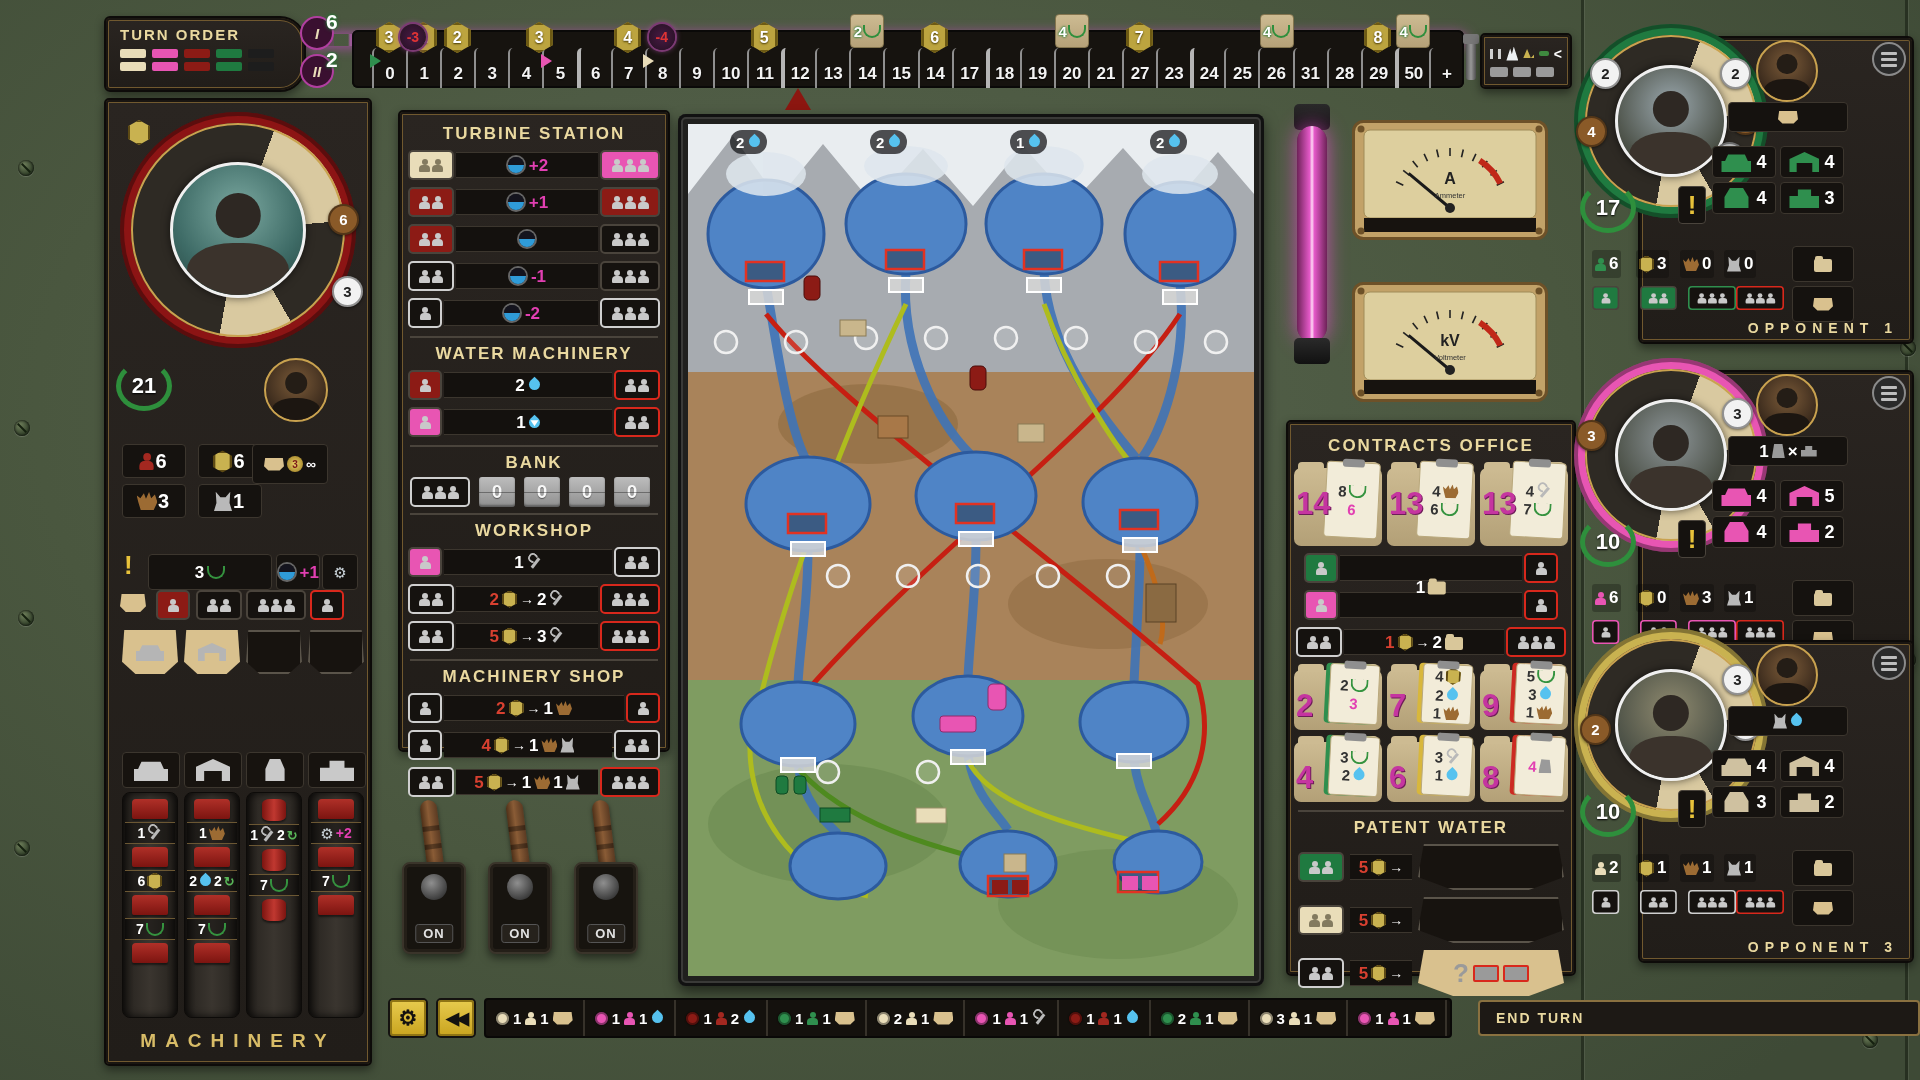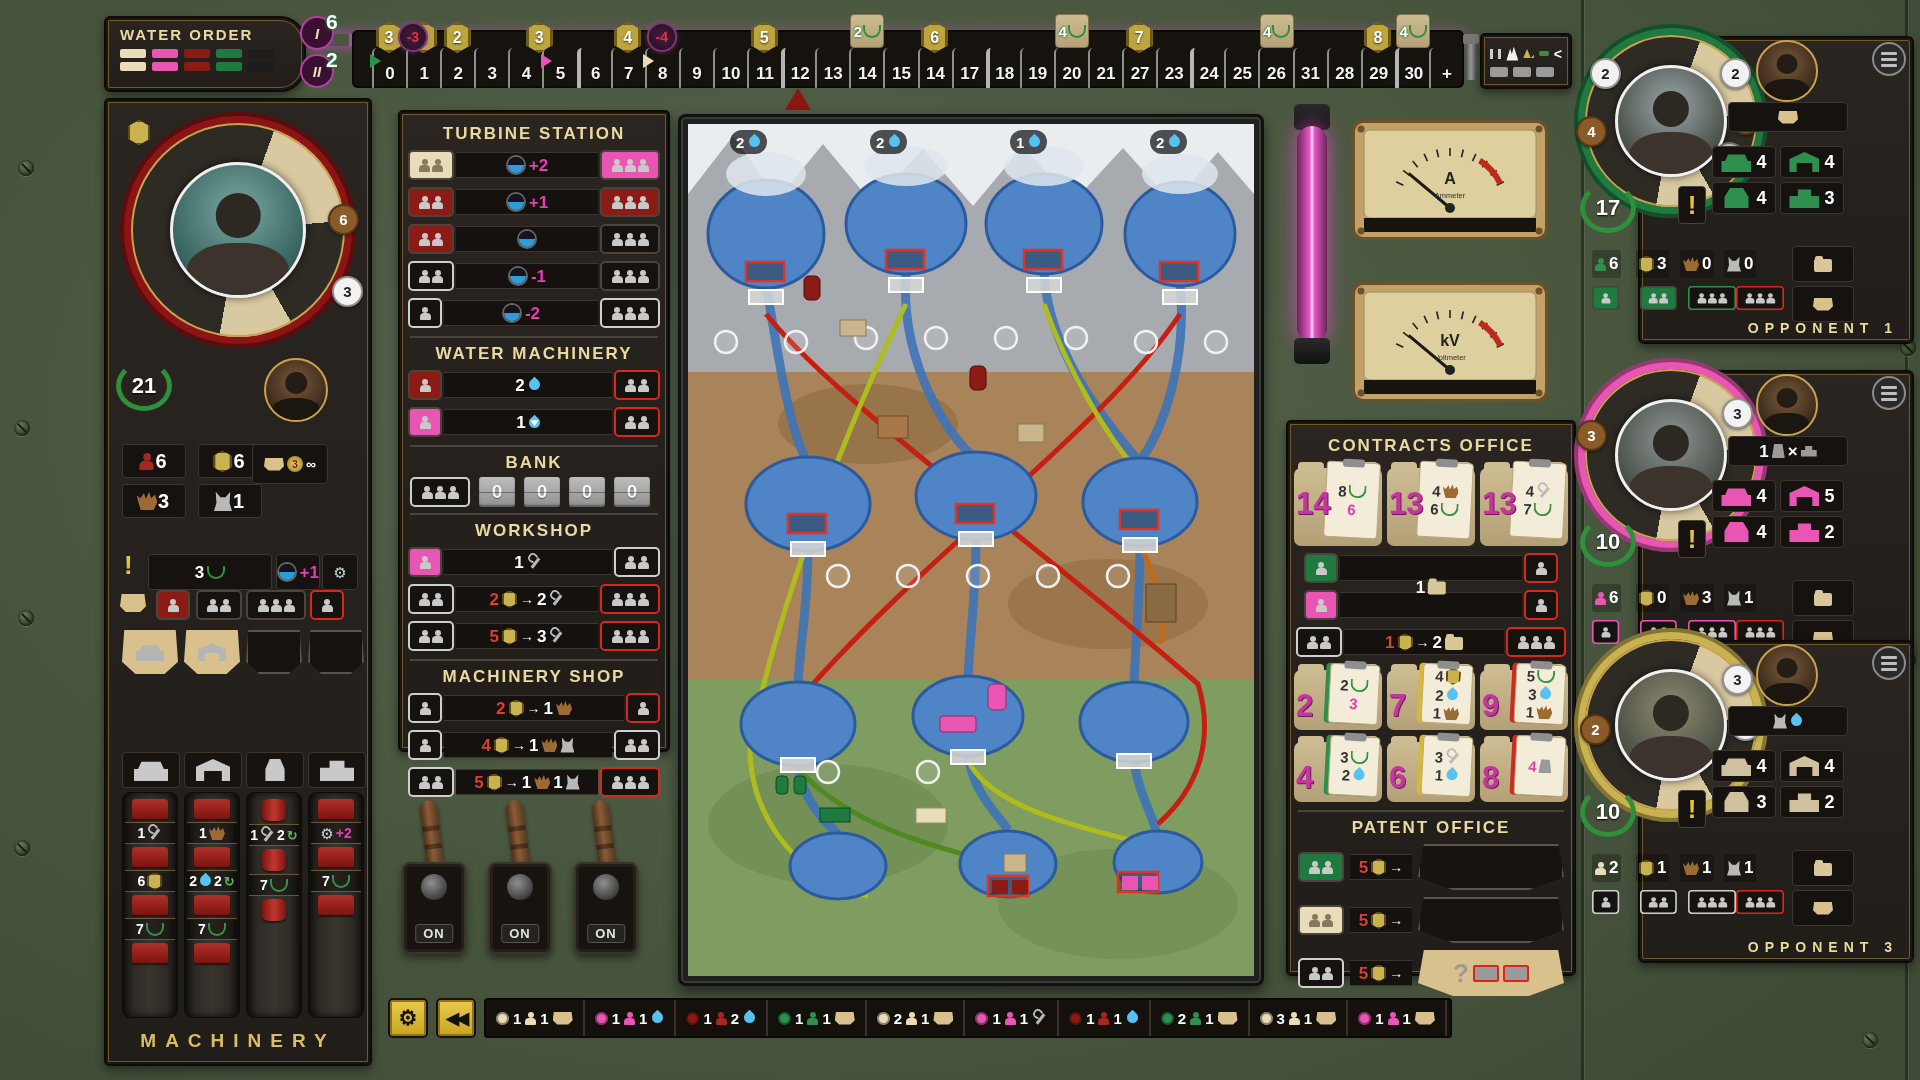--- a/index.html
+++ b/index.html
@@ -268,21 +268,21 @@
       <div class="track-cell">20</div>
       <div class="track-cell">21</div>
       <div class="track-cell">27</div>
       <div class="track-cell">23</div>
       <div class="track-cell gsep">24</div>
       <div class="track-cell">25</div>
       <div class="track-cell">26</div>
       <div class="track-cell">31</div>
       <div class="track-cell">28</div>
       <div class="track-cell">29</div>
-      <div class="track-cell gsep">30</div>
+      <div class="track-cell gsep">50</div>
       <div class="track-cell">+</div>
     </div>
   <div id="track-badges">
       <div class="hexbadge" style="left: 375.55px; top: 22px;">3</div>
       <div class="hexbadge" style="left: 409.65px; top: 22px;">1</div>
       <div class="hexbadge" style="left: 443.75px; top: 22px;">2</div>
       <div class="hexbadge" style="left: 525.59px; top: 22px;">3</div>
       <div class="hexbadge" style="left: 614.25px; top: 22px;">4</div>
       <div class="hexbadge" style="left: 750.65px; top: 22px;">5</div>
       <div class="hexbadge" style="left: 921.15px; top: 22px;">6</div>
@@ -305,21 +305,21 @@
       <div class="tilebadge" style="left: 1396.05px; top: 14px;">
         <span>4</span>
         <span class="ic ic-laurel"></span>
       </div>
       <div class="tri-marker" style="border-left: 11px solid rgb(47, 143, 78); left: 370px; top: 54px;"></div>
       <div class="tri-marker" style="border-left: 11px solid rgb(232, 85, 179); left: 540.5px; top: 54px;"></div>
       <div class="tri-marker" style="border-left: 11px solid rgb(233, 221, 185); left: 642.8px; top: 54px;"></div>
       <div class="tri-big" style="left: 785.25px; top: 88px;"></div>
     </div>
   <div class="panel" id="turn-order">
-    <div class="deco t">WATER ORDER</div>
+    <div class="deco t">TURN ORDER</div>
     <div id="to-tokens">
         <span class="to-token" style="color: rgb(233, 221, 185);"></span>
         <span class="to-token" style="color: rgb(232, 85, 179);"></span>
         <span class="to-token" style="color: rgb(140, 27, 21);"></span>
         <span class="to-token" style="color: rgb(31, 122, 64);"></span>
         <span class="to-token" style="color: rgb(29, 29, 29);"></span>
       </div>
   </div>
   <div id="round-markers">
       <div class="round-marker">
@@ -1153,21 +1153,21 @@
           <div class="c-card">
             <div class="ln">
               <span class="tk tk-m">4</span>
               <span class="ic ic-conduit"></span>
             </div>
             <div class="c-clip"></div>
           </div>
         </div>
       </div>
     <div class="sec-div"></div>
-    <div class="sec-title">PATENT OFFICE</div>
+    <div class="sec-title">PATENT WATER</div>
     <div id="po-rows">
         <div class="po-row">
           <div class="slot m2 green">
             <span class="mp"></span>
             <span class="mp"></span>
           </div>
           <div class="abar" style="max-width: 70px;">
             <span class="tk tk-r">5</span>
             <span class="ic ic-hex"></span>
             <span class="ic ic-arrow">→</span>
@@ -1554,14 +1554,15 @@
         <div class="log-entry">
           <span class="log-dot" style="background: rgb(232, 85, 179);"></span>
           <span class="tk tk-w">1</span>
           <span class="mp mp-pink"></span>
           <span class="tk tk-w">1</span>
           <span class="ic ic-segment"></span>
         </div>
       </div>
     <div style="width:118px"></div>
   </div>
+  <div id="end-turn" style="position:absolute;left:1478px;top:1000px">END TURN</div>
 
 </div>
 
 </body></html>

